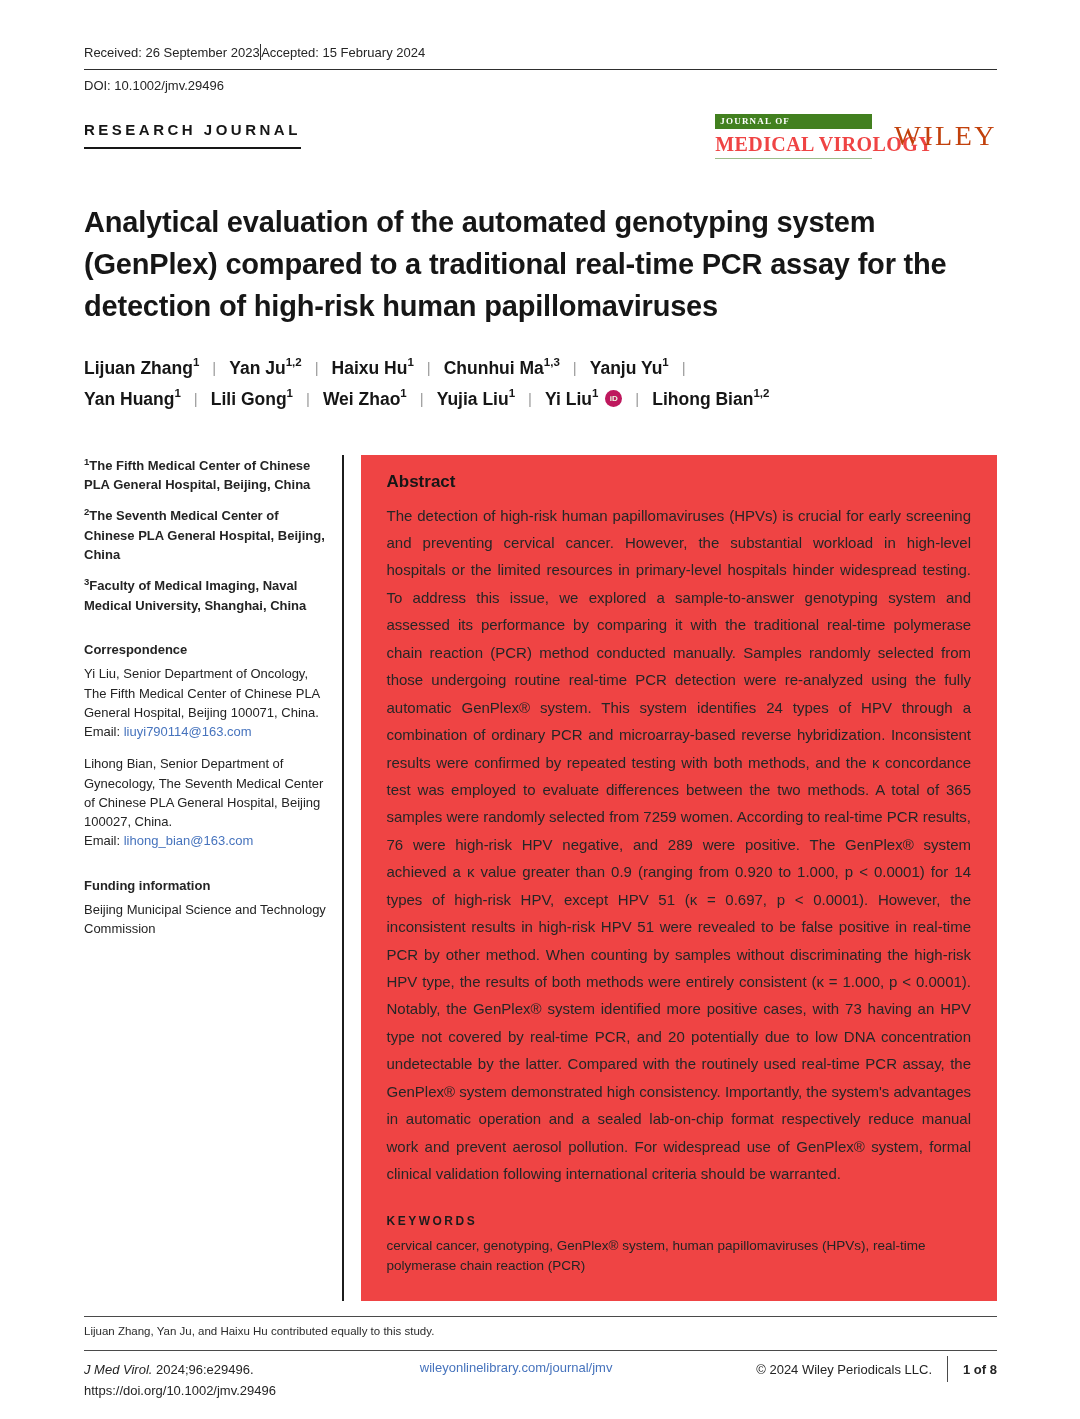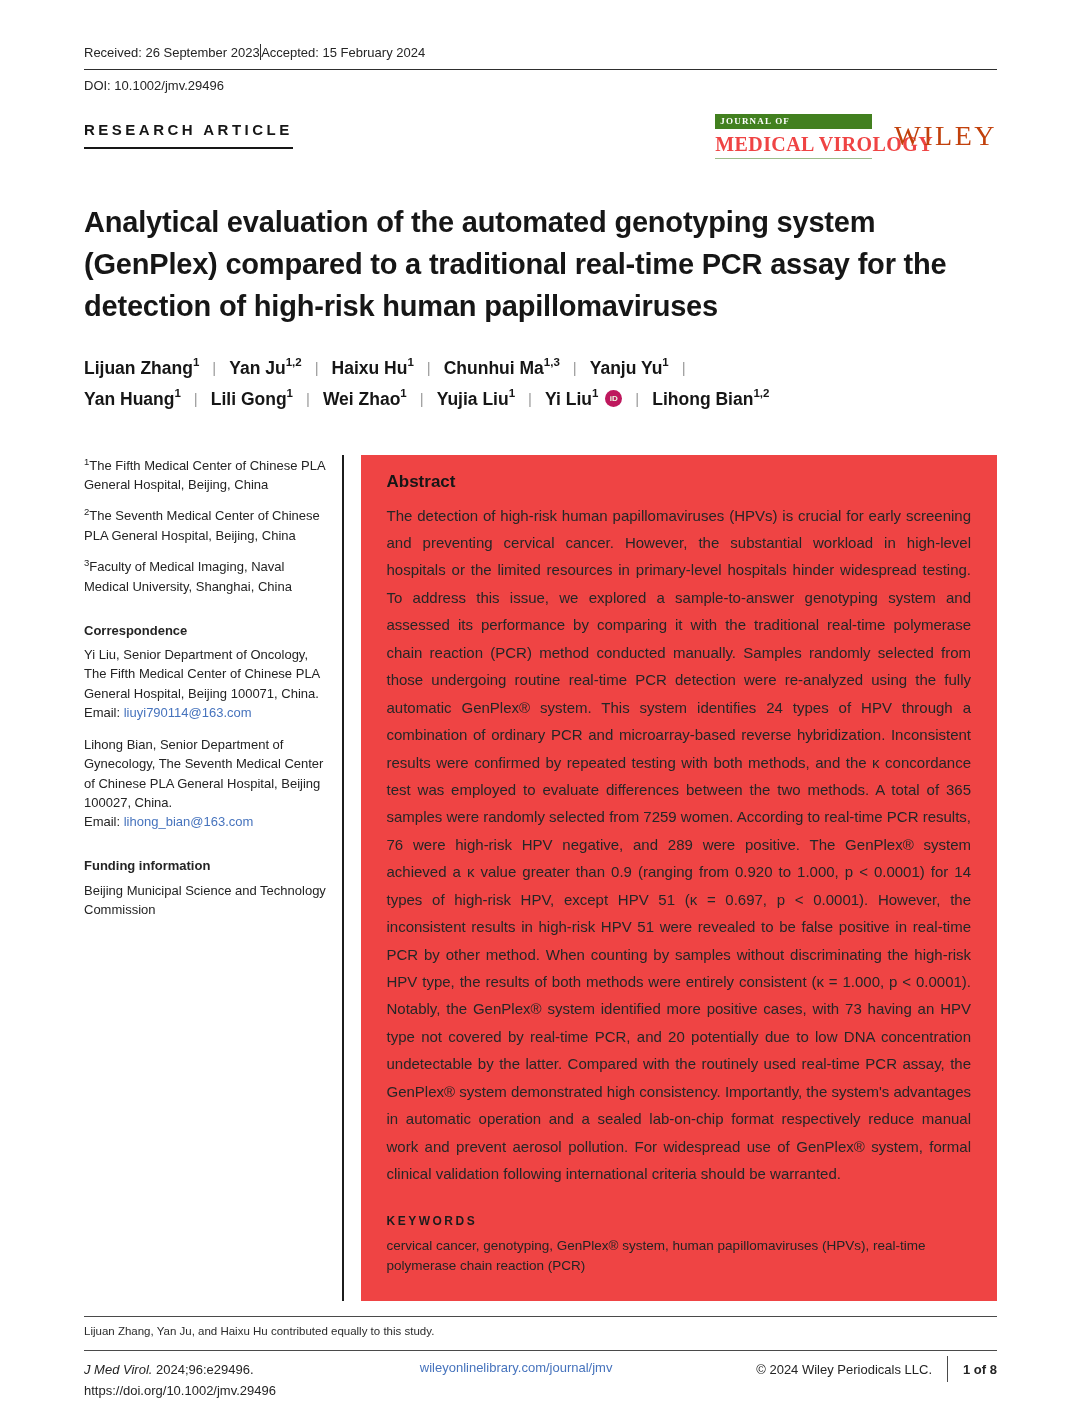--- a/index.html
+++ b/index.html
@@ -51,21 +51,21 @@
   .author-sep { color: #9b9b9b; font-weight: normal; font-size: 15px; margin: 0 13px; }
   .orcid {
     display: inline-flex; width: 17px; height: 17px; border-radius: 50%;
     background: #be185d; color: #eaffe5; font-size: 8px; font-weight: bold;
     align-items: center; justify-content: center; margin-left: 7px; vertical-align: 1px;
   }
 
   
   .columns { margin-top: 45px; display: flex; align-items: stretch; }
   .sidebar { width: 258px; flex-shrink: 0; padding-right: 14px; font-size: 13px; line-height: 1.48; color: #242424; }
-  .affil { margin-bottom: 11px; }
+  .affil { margin-bottom: 11px; font-weight: bold; }
   .affil sup { font-size: 9.5px; }
   .side-heading { font-weight: bold; margin-top: 25px; margin-bottom: 5px; }
   .corr-item { margin-bottom: 13px; }
   .email-link, .link { color: #4673bd; text-decoration: none; }
   .col-divider { width: 1.5px; background: #1c1c1c; flex-shrink: 0; }
   .abstract-box { flex: 1; margin-left: 17px; background: #ef4444; padding: 17px 26px 24px 26px; }
   .abstract-box h2 { font-size: 17px; font-weight: bold; color: #161616; margin-bottom: 10px; }
   .abstract-body {
     font-size: 15px; line-height: 1.83; text-align: justify; color: #262626;
   }
@@ -93,21 +93,21 @@
 
   <header>
     <div class="meta-row">
       <span>Received: 26 September 2023</span>
       <span class="vdiv"></span>
       <span>Accepted: 15 February 2024</span>
     </div>
     <div class="doi">DOI: 10.1002/jmv.29496</div>
 
     <div class="brand-row">
-      <div class="article-type">RESEARCH ARTICLE</div>
+      <div class="article-type">RESEARCH JOURNAL</div>
       <div class="brand-right">
         <div class="journal-logo">
           <div class="logo-top">JOURNAL OF</div>
           <div class="logo-bottom">MEDICAL VIROLOGY</div>
         </div>
         <div class="wiley">WILEY</div>
       </div>
     </div>
   </header>
 

